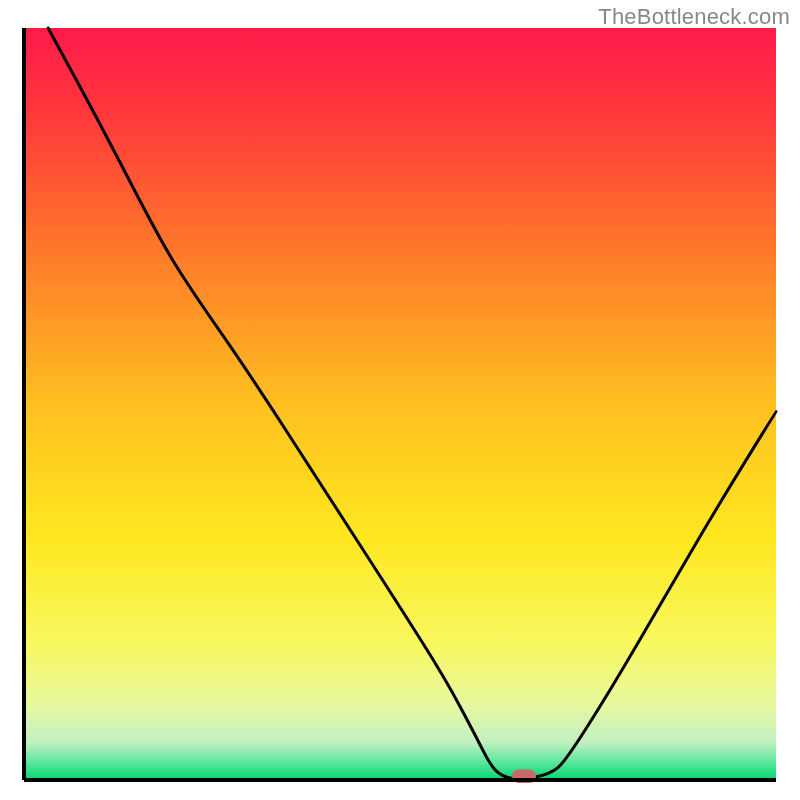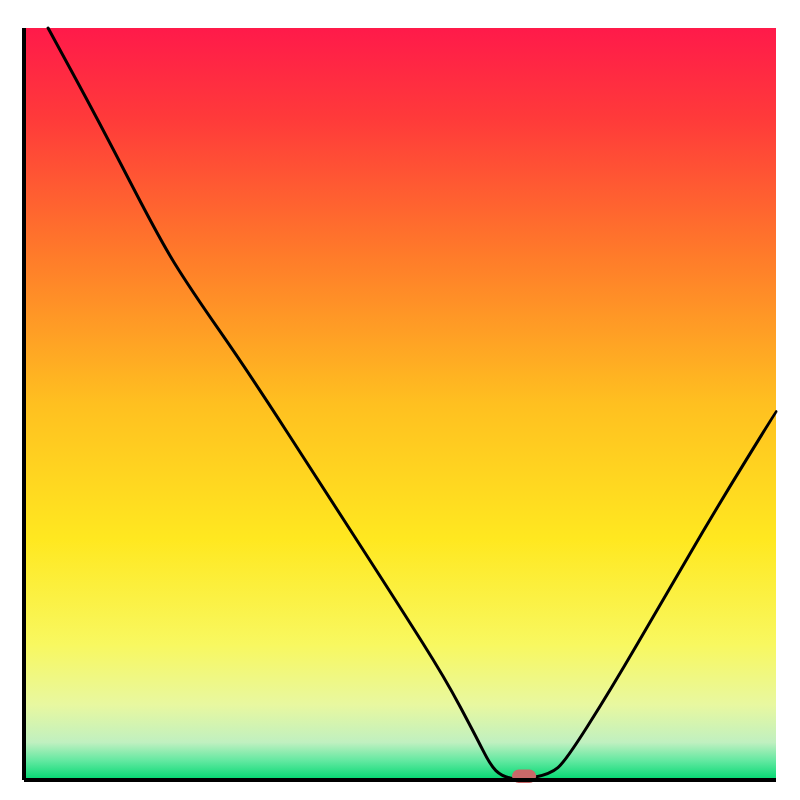--- a/index.html
+++ b/index.html
@@ -49,13 +49,14 @@
         </linearGradient>
     </defs>
     <g id="plot-group">
         <rect x="24" y="28" width="752" height="752" fill="url(#bg-grad)"></rect>
         <path d="M 48.064 28 Q 48.064 28 73.632 75 Q 99.2 122 129.28 180.28000000000003 Q 159.35999999999999 238.56000000000003 174.39999999999998 263 Q 189.44 287.44 219.51999999999998 330.67999999999995 Q 249.6 373.91999999999996 287.2 432.2 Q 324.8 490.48 362.4 548.76 Q 400 607.04 422.56000000000006 642.76 Q 445.12000000000006 678.48 460.16 706.6800000000001 Q 475.2 734.88 482.72 749.9200000000001 Q 490.24 764.96 495.88 770.6 Q 501.52 776.24 510.92 778.12 Q 520.32 780 535.36 776.992 Q 550.4 773.984 557.92 767.592 Q 565.4399999999999 761.1999999999999 588 725.48 Q 610.5600000000001 689.76 636.88 644.64 Q 663.1999999999999 599.52 689.52 554.4 Q 715.84 509.28000000000003 745.9200000000001 460.4 T 776 411.52" fill="none" stroke="#000000" stroke-width="3" stroke-linecap="round"></path>
         <rect x="512.048" y="769.472" width="24.064" height="13.536000000000001" rx="6.768000000000001" ry="6.768000000000001" fill="#c96868"></rect>
         <line x1="24" y1="28" x2="24" y2="780" stroke="#000" stroke-width="4"></line>
         <line x1="24" y1="780" x2="776" y2="780" stroke="#000" stroke-width="4"></line>
       </g>
   </svg>
+  <div class="attribution">TheBottleneck.com</div>
 </div>
 
 </body></html>

